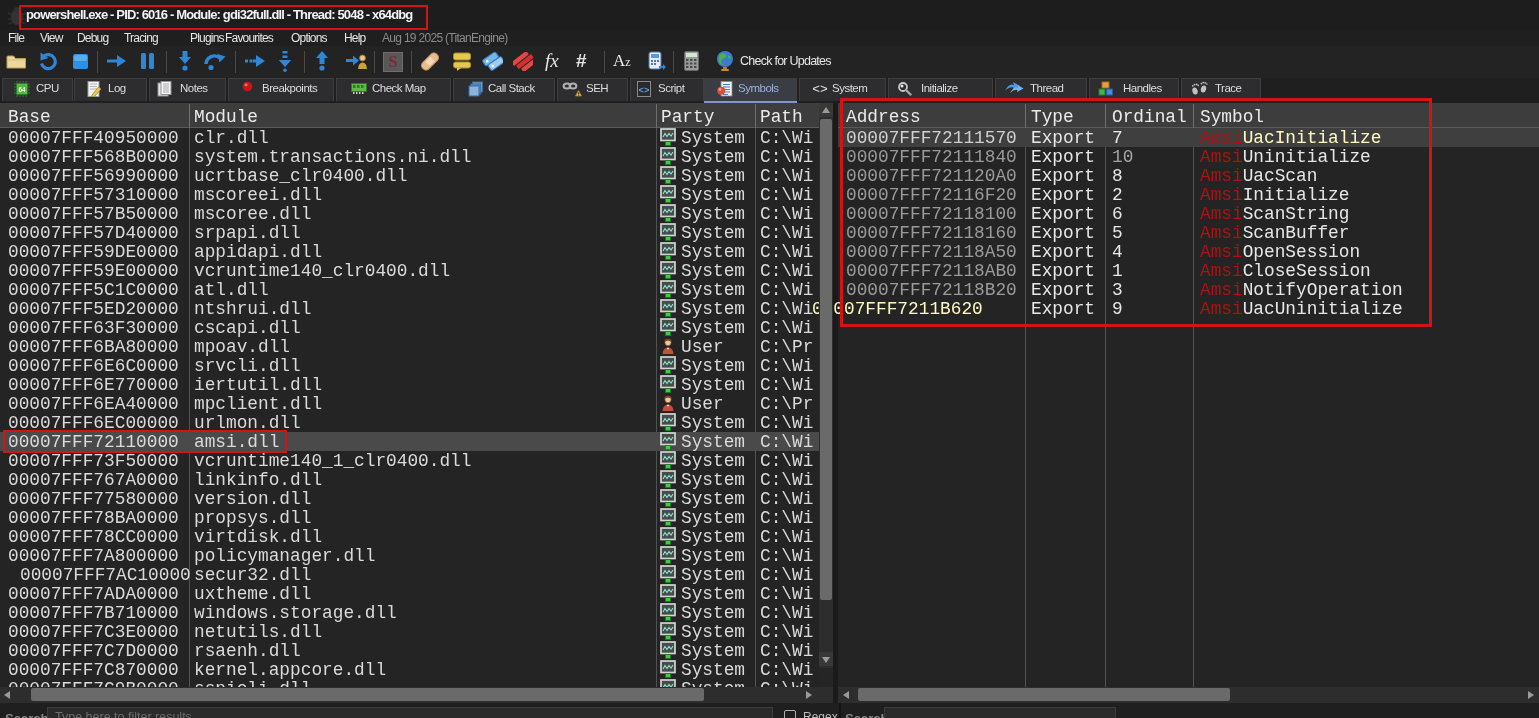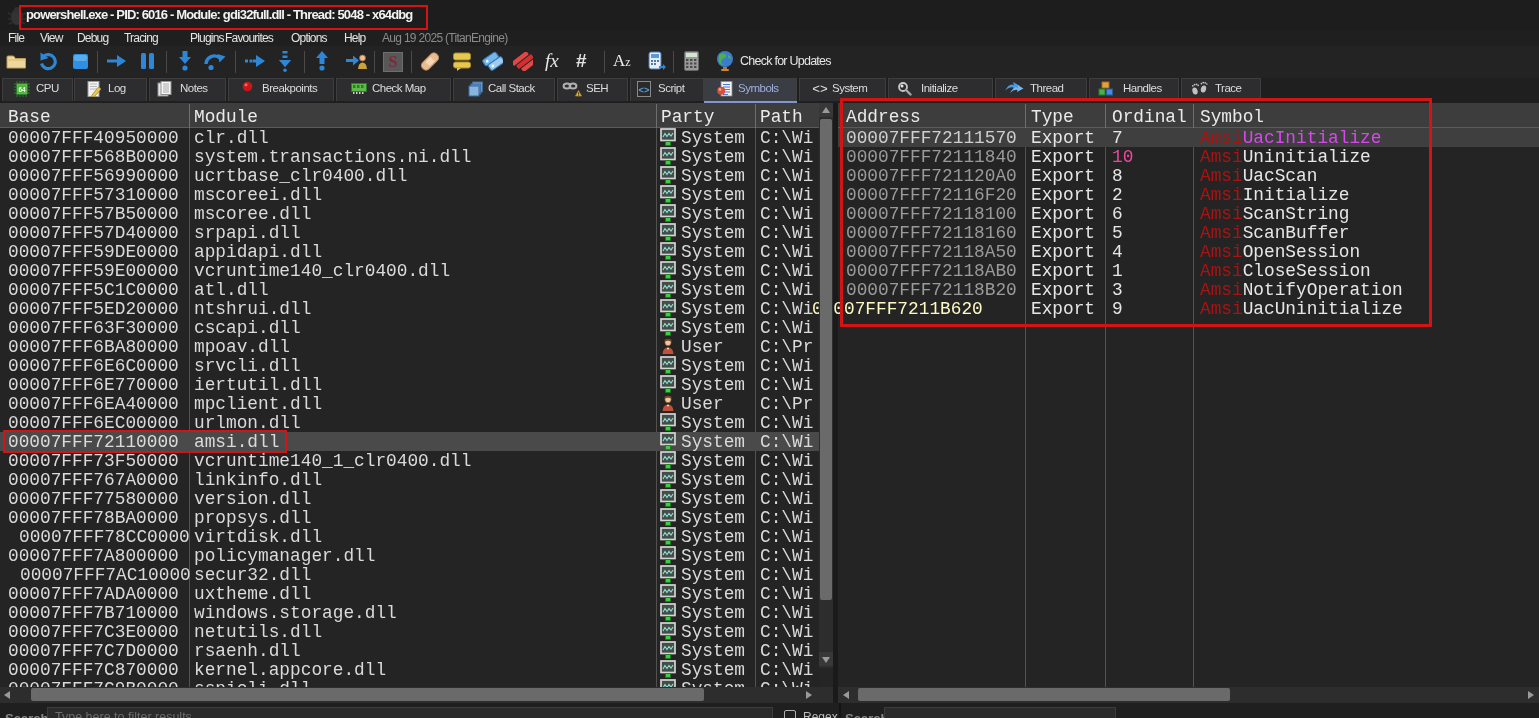--- a/index.html
+++ b/index.html
@@ -492,21 +492,21 @@
 <div class="a mono rowtxt" style="left:760px;top:489px">C:\Wi</div>
 <div class="a mono rowtxt" style="left:8px;top:508px">00007FFF78BA0000</div>
 <div class="a mono rowtxt" style="left:194px;top:508px">propsys.dll</div>
 <svg class="a" style="left:660px;top:508px" width="16" height="18" viewBox="0 0 16 18">
     <rect x="1" y="1" width="14" height="11.5" fill="#454d4b" stroke="#d4d4d4" stroke-width="1.7"></rect>
     <polyline points="3,9 5,5.5 7,8.5 9,5.5 11,8 13,5" stroke="#8fe0d0" stroke-width="1.1" fill="none"></polyline>
     <rect x="5.5" y="13.5" width="5" height="4" fill="#39cf3e" stroke="#1a7a1f" stroke-width="0.8"></rect>
   </svg>
 <div class="a mono rowtxt" style="left:681px;top:508px">System</div>
 <div class="a mono rowtxt" style="left:760px;top:508px">C:\Wi</div>
-<div class="a mono rowtxt" style="left:19px;top:527px">00007FFF78CC0000</div>
+<div class="a mono rowtxt" style="left:8px;top:527px">00007FFF78CC0000</div>
 <div class="a mono rowtxt" style="left:194px;top:527px">virtdisk.dll</div>
 <svg class="a" style="left:660px;top:527px" width="16" height="18" viewBox="0 0 16 18">
     <rect x="1" y="1" width="14" height="11.5" fill="#454d4b" stroke="#d4d4d4" stroke-width="1.7"></rect>
     <polyline points="3,9 5,5.5 7,8.5 9,5.5 11,8 13,5" stroke="#8fe0d0" stroke-width="1.1" fill="none"></polyline>
     <rect x="5.5" y="13.5" width="5" height="4" fill="#39cf3e" stroke="#1a7a1f" stroke-width="0.8"></rect>
   </svg>
 <div class="a mono rowtxt" style="left:681px;top:527px">System</div>
 <div class="a mono rowtxt" style="left:760px;top:527px">C:\Wi</div>
 <div class="a mono rowtxt" style="left:8px;top:546px">00007FFF7A800000</div>
 <div class="a mono rowtxt" style="left:194px;top:546px">policymanager.dll</div>
@@ -578,24 +578,24 @@
     <polyline points="3,9 5,5.5 7,8.5 9,5.5 11,8 13,5" stroke="#8fe0d0" stroke-width="1.1" fill="none"></polyline>
     <rect x="5.5" y="13.5" width="5" height="4" fill="#39cf3e" stroke="#1a7a1f" stroke-width="0.8"></rect>
   </svg>
 <div class="a mono rowtxt" style="left:681px;top:679px">System</div>
 <div class="a mono rowtxt" style="left:760px;top:679px">C:\Wi</div>
 <div class="a" style="left:3px;top:430px;width:284px;height:23px;border:2px solid #d31414"></div>
 <div class="a" style="left:838px;top:128px;width:701px;height:19px;background:#3f3f3f"></div>
 <div class="a mono" style="left:846px;top:128px;color:#cfcfcf">00007FFF72111570</div>
 <div class="a mono" style="left:1031px;top:128px;color:#e6e6e6">Export</div>
 <div class="a mono" style="left:1112px;top:128px;color:#e6e6e6">7</div>
-<div class="a mono" style="left:1200px;top:128px"><span style="color:#ad1212">Amsi</span><span style="color:#d946ef">UacInitialize</span></div>
+<div class="a mono" style="left:1200px;top:128px"><span style="color:#ad1212">Amsi</span><span style="color:#fef9c3">UacInitialize</span></div>
 <div class="a mono" style="left:846px;top:147px;color:#9a9a9a">00007FFF72111840</div>
 <div class="a mono" style="left:1031px;top:147px;color:#e6e6e6">Export</div>
-<div class="a mono" style="left:1112px;top:147px;color:#ec4899">10</div>
+<div class="a mono" style="left:1112px;top:147px;color:#a3a3a3">10</div>
 <div class="a mono" style="left:1200px;top:147px"><span style="color:#ad1212">Amsi</span><span style="color:#e6e6e6">Uninitialize</span></div>
 <div class="a mono" style="left:846px;top:166px;color:#9a9a9a">00007FFF721120A0</div>
 <div class="a mono" style="left:1031px;top:166px;color:#e6e6e6">Export</div>
 <div class="a mono" style="left:1112px;top:166px;color:#e6e6e6">8</div>
 <div class="a mono" style="left:1200px;top:166px"><span style="color:#ad1212">Amsi</span><span style="color:#e6e6e6">UacScan</span></div>
 <div class="a mono" style="left:846px;top:185px;color:#9a9a9a">00007FFF72116F20</div>
 <div class="a mono" style="left:1031px;top:185px;color:#e6e6e6">Export</div>
 <div class="a mono" style="left:1112px;top:185px;color:#e6e6e6">2</div>
 <div class="a mono" style="left:1200px;top:185px"><span style="color:#ad1212">Amsi</span><span style="color:#e6e6e6">Initialize</span></div>
 <div class="a mono" style="left:846px;top:204px;color:#9a9a9a">00007FFF72118100</div>

